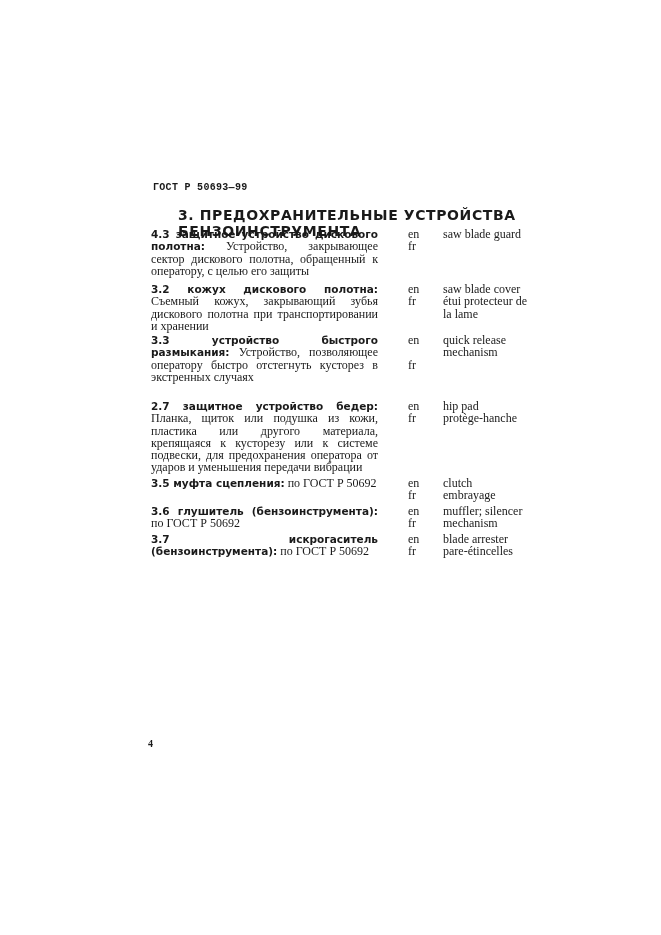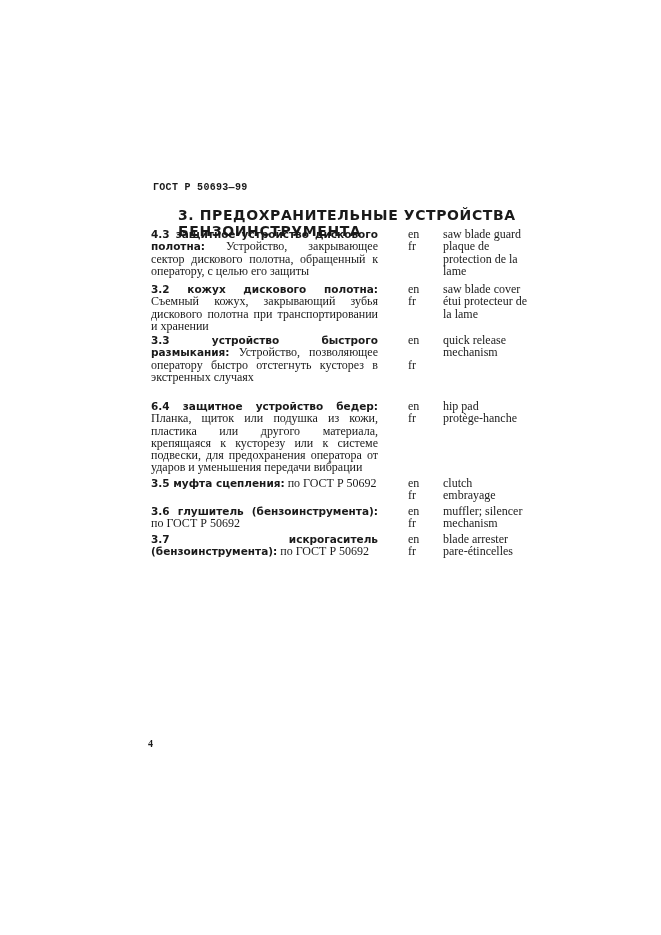--- a/index.html
+++ b/index.html
@@ -26,21 +26,20 @@
 
 <div class="entry" style="top:228px">
   <div class="ru"><b>4.3 защитное устройство дискового полотна:</b> <span>Устройство, закрывающее сектор дискового полотна, обращенный к оператору, с целью его защиты</span></div>
   <div class="tr">
     <div class="row">
         <span class="lang">en</span>
         <span>saw blade guard</span>
       </div>
     <div class="row">
         <span class="lang">fr</span>
-        <span style="width:90px">plaque de protection de la lame</span>
       </div>
   </div>
 </div>
 
 <div class="entry" style="top:283px">
   <div class="ru"><b>3.2 кожух дискового полотна:</b> <span>Съемный кожух, закрывающий зубья дискового полотна при транспортировании и хранении</span></div>
   <div class="tr">
     <div class="row">
         <span class="lang">en</span>
         <span>saw blade cover</span>
@@ -59,21 +58,21 @@
         <span class="lang">en</span>
         <span style="width:80px">quick release mechanism</span>
       </div>
     <div class="row">
         <span class="lang">fr</span>
       </div>
   </div>
 </div>
 
 <div class="entry" style="top:400px">
-  <div class="ru"><b>6.4 защитное устройство бедер:</b> <span>Планка, щиток или подушка из кожи, пластика или другого материала, крепящаяся к кусторезу или к системе подвески, для предохранения оператора от ударов и уменьшения передачи вибрации</span></div>
+  <div class="ru"><b>2.7 защитное устройство бедер:</b> <span>Планка, щиток или подушка из кожи, пластика или другого материала, крепящаяся к кусторезу или к системе подвески, для предохранения оператора от ударов и уменьшения передачи вибрации</span></div>
   <div class="tr">
     <div class="row">
         <span class="lang">en</span>
         <span>hip pad</span>
       </div>
     <div class="row">
         <span class="lang">fr</span>
         <span>protège-hanche</span>
       </div>
   </div>

